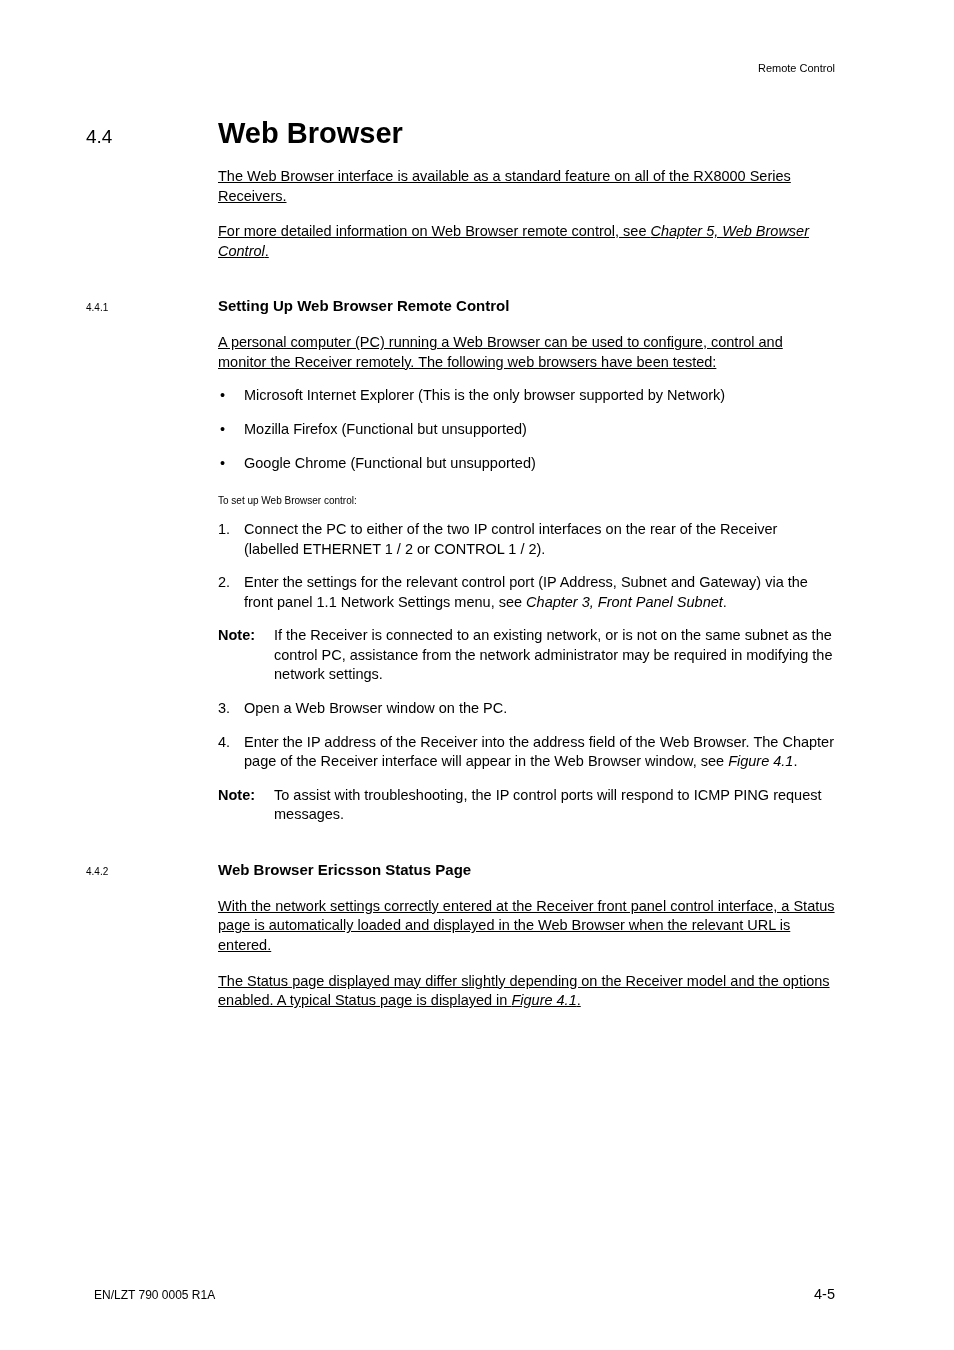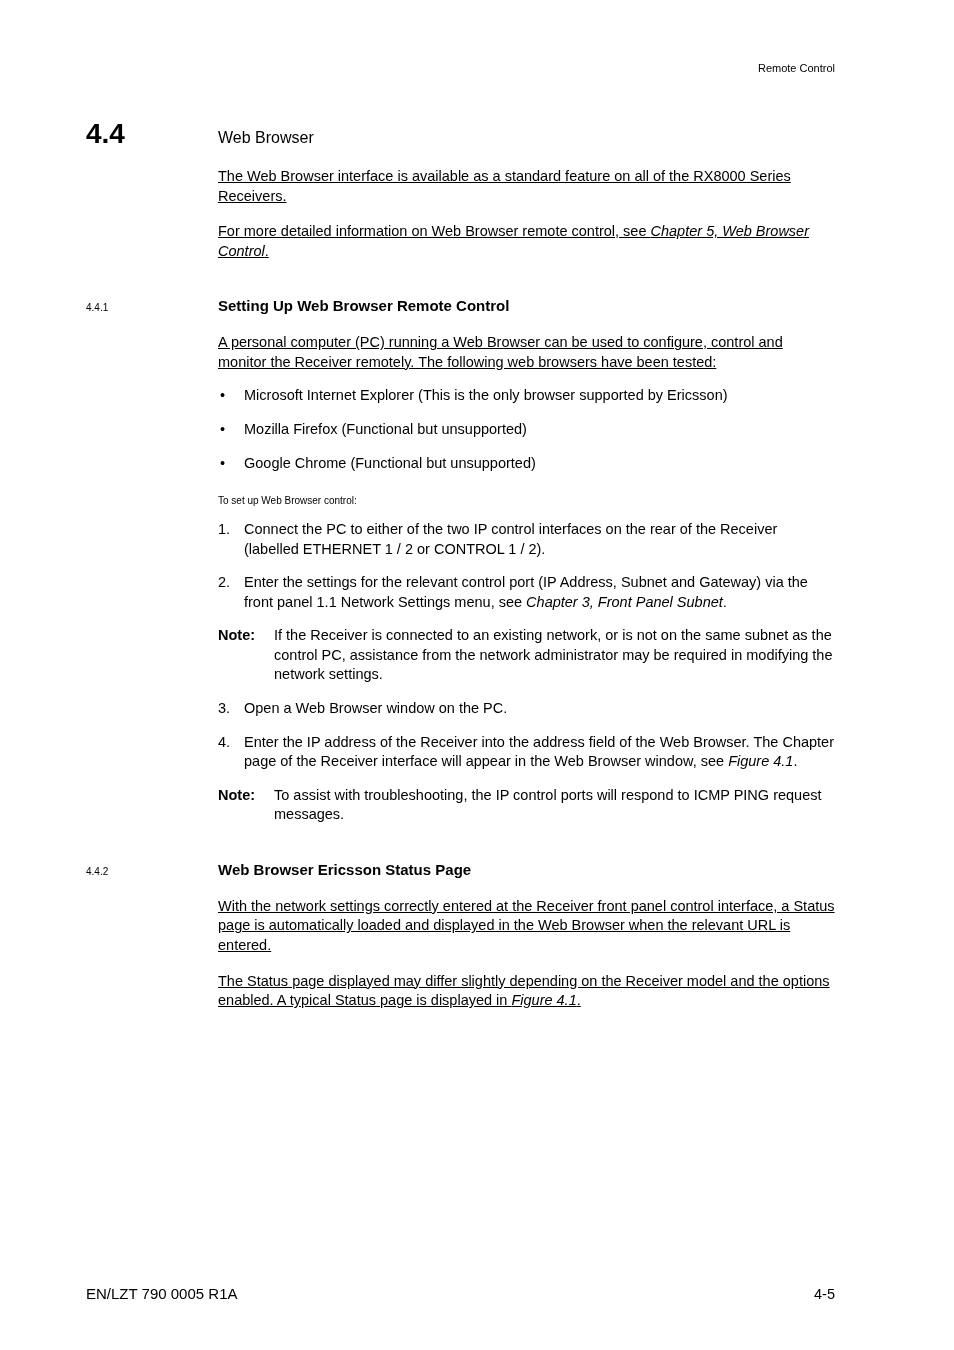--- a/index.html
+++ b/index.html
@@ -21,28 +21,28 @@
 .header-label {
   position: absolute;
   top: 62px;
   right: 86px;
   font-size: 11px;
   color: #000000;
 }
 .section-number-h1 {
   display: inline-block;
   width: 132px;
-  font-size: 28px;
+  font-size: 19px;
+  font-weight: normal;
+  vertical-align: baseline;
+}
+.section-title-h1 {
+  display: inline-block;
+  font-size: 29px;
   font-weight: bold;
-  vertical-align: baseline;
-}
-.section-title-h1 {
-  display: inline-block;
-  font-size: 16px;
-  font-weight: normal;
 }
 h1.row {
   margin: 0;
   padding-top: 52px;
   font-weight: normal;
 }
 .body-col {
   margin-left: 132px;
 }
 .para {
@@ -118,23 +118,23 @@
   margin-top: 14px;
 }
 .note-label {
   position: absolute;
   left: 0;
   top: 0;
   font-weight: bold;
 }
 .footer-left {
   position: absolute;
-  left: 86px;
+  left: 94px;
   bottom: 48px;
-  font-size: 15px;
+  font-size: 12px;
   color: #000000;
 }
 .footer-right {
   position: absolute;
   right: 86px;
   bottom: 48px;
   font-size: 14.5px;
   color: #000000;
 }
 </style>
@@ -157,21 +157,21 @@
   </div>
 
   <h2 class="row">
     <span class="section-number-h2">4.4.1</span><span class="section-title-h2">Setting Up Web Browser Remote Control</span>
   </h2>
 
   <div class="body-col">
     <div class="para">A personal computer (PC) running a Web Browser can be used to configure, control and monitor the Receiver remotely. The following web browsers have been tested:</div>
 
     <ul class="bullets">
-      <li>Microsoft Internet Explorer (This is the only browser supported by Ericsson)</li>
+      <li>Microsoft Internet Explorer (This is the only browser supported by Network)</li>
       <li>Mozilla Firefox (Functional but unsupported)</li>
       <li>Google Chrome (Functional but unsupported)</li>
     </ul>
 
     <div class="bold-para">To set up Web Browser control:</div>
 
     <ol class="numbered">
       <li>
         <span class="marker">1.</span>
         <span>Connect the PC to either of the two IP control interfaces on the rear of the Receiver (labelled ETHERNET 1 / 2 or CONTROL 1 / 2).</span>

